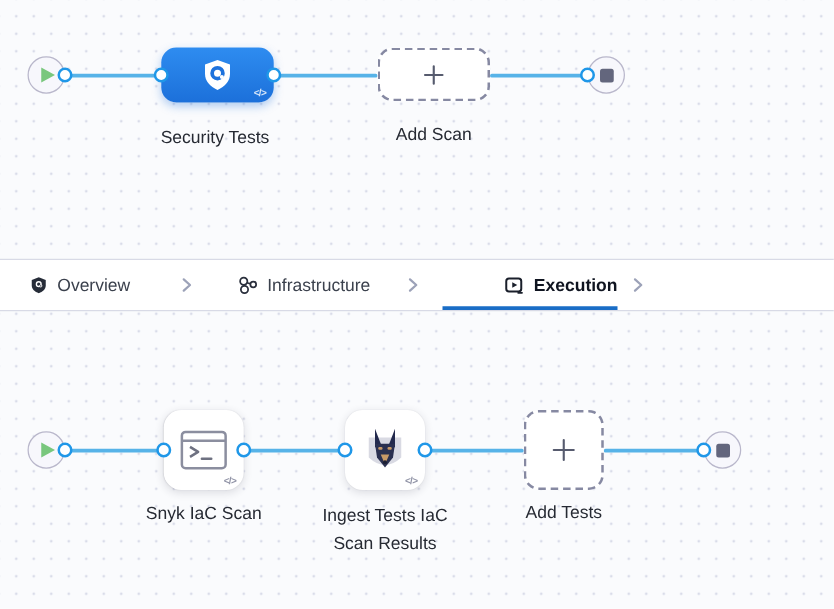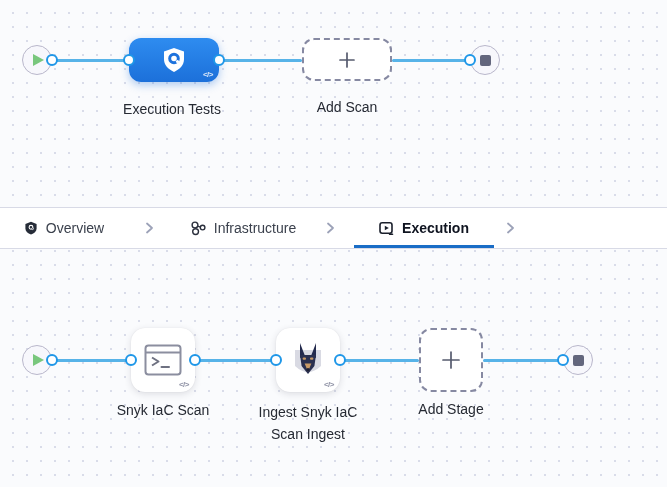--- a/index.html
+++ b/index.html
@@ -85,21 +85,21 @@
 
   <div class="node-circle" style="left:470px;top:45px;">
     <div class="stop-sq"></div>
   </div>
 
   <div class="port" style="left:46px;top:54px;"></div>
   <div class="port" style="left:123px;top:54px;"></div>
   <div class="port" style="left:213px;top:54px;"></div>
   <div class="port" style="left:464px;top:54px;"></div>
 
-  <div class="node-label" style="left:172px;top:101px;">Execution Tests</div>
+  <div class="node-label" style="left:172px;top:101px;">Security Tests</div>
   <div class="node-label" style="left:347px;top:99px;">Add Scan</div>
 
   <div class="tabbar">
 
     <div class="tab" style="left:0;width:128px;">
       <span>
         <svg width="14" height="14" viewBox="0 0 14 14">
           <path d="M7 0.8 L12.6 2.9 V7.4 C12.6 10.4 10.2 12.4 7 13.5 C3.8 12.4 1.4 10.4 1.4 7.4 V2.9 Z" fill="#262c38"></path>
           <circle cx="7" cy="6.3" r="1.9" fill="none" stroke="#ffffff" stroke-width="1.1"></circle>
           <circle cx="8.6" cy="7.7" r="0.9" fill="#262c38" stroke="#ffffff" stroke-width="0.7"></circle>
@@ -125,21 +125,21 @@
       </span>
       <span>Infrastructure</span>
     </div>
 
     <span class="chev" style="left:323px;">
       <svg width="14" height="14" viewBox="0 0 14 14">
           <path d="M5 2.5 L10 7 L5 11.5" fill="none" stroke="#9ca2b8" stroke-width="1.8" stroke-linecap="round" stroke-linejoin="round"></path>
         </svg>
     </span>
 
-    <div class="tab active" style="left:354px;width:140px;">
+    <div class="tab active" style="left:354px;width:140px;justify-content:flex-end;">
       <span>
         <svg width="15" height="15" viewBox="0 0 15 15">
           <rect x="1" y="1.8" width="12" height="10.4" rx="2.2" fill="none" stroke="#1a1f2b" stroke-width="1.6"></rect>
           <path d="M5.8 4.8 L9.8 7 L5.8 9.2 Z" fill="#1a1f2b"></path>
           <path d="M10.5 13.2 H13.6" stroke="#1a1f2b" stroke-width="1.4" stroke-linecap="round"></path>
         </svg>
       </span>
       <span>Execution</span>
     </div>
 
@@ -203,16 +203,16 @@
   </div>
 
   <div class="port" style="left:46px;top:354px;"></div>
   <div class="port" style="left:125px;top:354px;"></div>
   <div class="port" style="left:189px;top:354px;"></div>
   <div class="port" style="left:270px;top:354px;"></div>
   <div class="port" style="left:334px;top:354px;"></div>
   <div class="port" style="left:557px;top:354px;"></div>
 
   <div class="node-label" style="left:163px;top:402px;text-align:center;">Snyk IaC Scan</div>
-  <div class="node-label wrap" style="left:308px;top:402px;">Ingest Snyk IaC Scan Ingest</div>
-  <div class="node-label" style="left:451px;top:401px;">Add Stage</div>
+  <div class="node-label wrap" style="left:308px;top:402px;">Ingest Tests IaC Scan Results</div>
+  <div class="node-label" style="left:451px;top:401px;">Add Tests</div>
 
 </div>
 
 </body></html>

